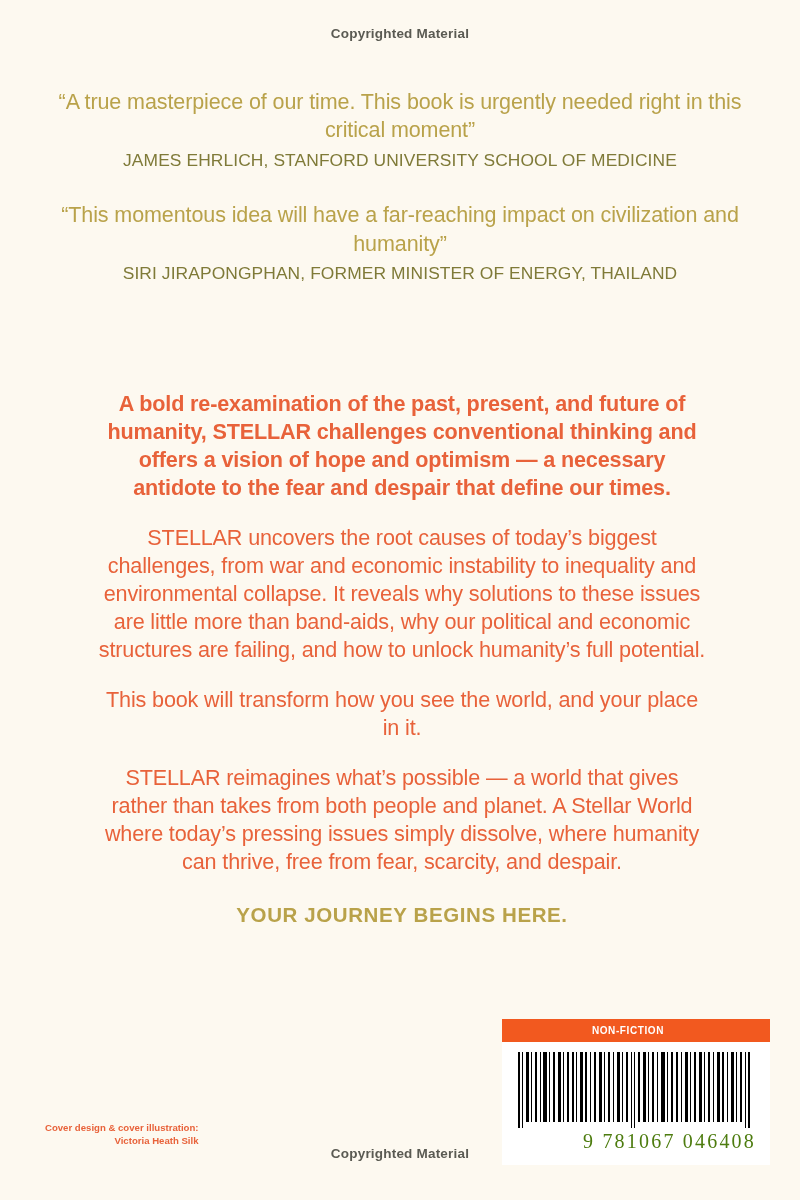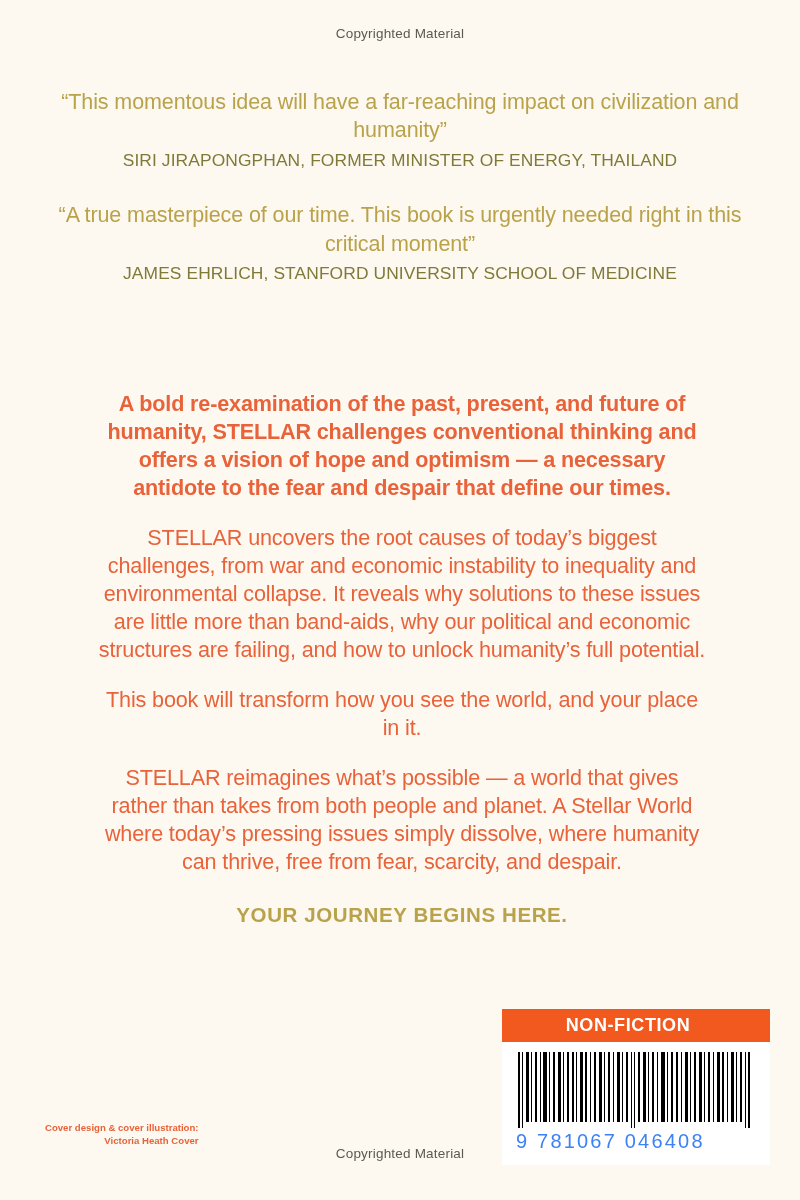--- a/index.html
+++ b/index.html
@@ -32,20 +32,21 @@
     color: #5a5a52;
     letter-spacing: 0.2px;
     font-family: "Liberation Sans", sans-serif;
   }
   .copyright-top { top: 24px; }
   .copyright-bottom { bottom: 37px; }
   .copyright-band .cw {
     background: #fdf9f0;
     display: inline-block;
     padding: 2px 10px;
+    font-weight: bold;
   }
 
   
   .blurbs {
     position: absolute;
     top: 88px;
     left: 52px;
     right: 52px;
     text-align: center;
   }
@@ -111,75 +112,75 @@
     right: 30px;
     bottom: 35px;
     width: 268px;
     background: #ffffff;
     border: 0;
   }
   .barcode-header {
     background: #f2591f;
     color: #ffffff;
     text-align: center;
-    font-size: 18px;
+    font-size: 10px;
     font-weight: 700;
     letter-spacing: 0.6px;
     padding: 6px 16px 6px 0;
   }
   .barcode-body {
     background: #ffffff;
     padding: 10px 14px 6px 14px;
   }
   .bars {
     height: 76px;
     width: 100%;
     display: block;
   }
   .isbn-text {
-    text-align: left;
-    font-family: Liberation Sans, sans-serif;
+    text-align: right;
+    font-family: Liberation Serif, serif;
     font-size: 20px;
     letter-spacing: 2.2px;
-    color: #3b82f6;
+    color: #4d7c0f;
     padding: 2px 0 6px 0;
     white-space: nowrap;
   }
 </style>
 </head>
 <body>
 
 <div class="page">
 
   <div class="copyright-band copyright-top">
     <span class="cw">Copyrighted Material</span>
   </div>
 
   <div class="blurbs">
     <div class="blurb">
+      <div class="blurb-quote">“A true masterpiece of our time. This book is urgently needed right in this critical moment”</div>
+      <div class="blurb-attrib">JAMES EHRLICH, STANFORD UNIVERSITY SCHOOL OF MEDICINE</div>
+    </div>
+    <div class="blurb">
       <div class="blurb-quote">“This momentous idea will have a far-reaching impact on civilization and humanity”</div>
       <div class="blurb-attrib">SIRI JIRAPONGPHAN, FORMER MINISTER OF ENERGY, THAILAND</div>
-    </div>
-    <div class="blurb">
-      <div class="blurb-quote">“A true masterpiece of our time. This book is urgently needed right in this critical moment”</div>
-      <div class="blurb-attrib">JAMES EHRLICH, STANFORD UNIVERSITY SCHOOL OF MEDICINE</div>
     </div>
   </div>
 
   <div class="body-copy">
     <p class="para bold">A bold re-examination of the past, present, and future of humanity, STELLAR challenges conventional thinking and offers a vision of hope and optimism — a necessary antidote to the fear and despair that define our times.</p>
     <p class="para">STELLAR uncovers the root causes of today’s biggest challenges, from war and economic instability to inequality and environmental collapse. It reveals why solutions to these issues are little more than band-aids, why our political and economic structures are failing, and how to unlock humanity’s full potential.</p>
     <p class="para">This book will transform how you see the world, and your place in it.</p>
     <p class="para">STELLAR reimagines what’s possible — a world that gives rather than takes from both people and planet. A Stellar World where today’s pressing issues simply dissolve, where humanity can thrive, free from fear, scarcity, and despair.</p>
     <div class="tagline">YOUR JOURNEY BEGINS HERE.</div>
   </div>
 
   <div class="credits">
     <div>Cover design &amp; cover illustration:</div>
-    <div>Victoria Heath Cover</div>
+    <div>Victoria Heath Silk</div>
   </div>
 
   <div class="copyright-band copyright-bottom">
     <span class="cw">Copyrighted Material</span>
   </div>
 
   <div class="barcode-block">
     <div class="barcode-header">NON-FICTION</div>
     <div class="barcode-body">
       <svg class="bars" viewBox="0 0 240 76" preserveAspectRatio="none">

